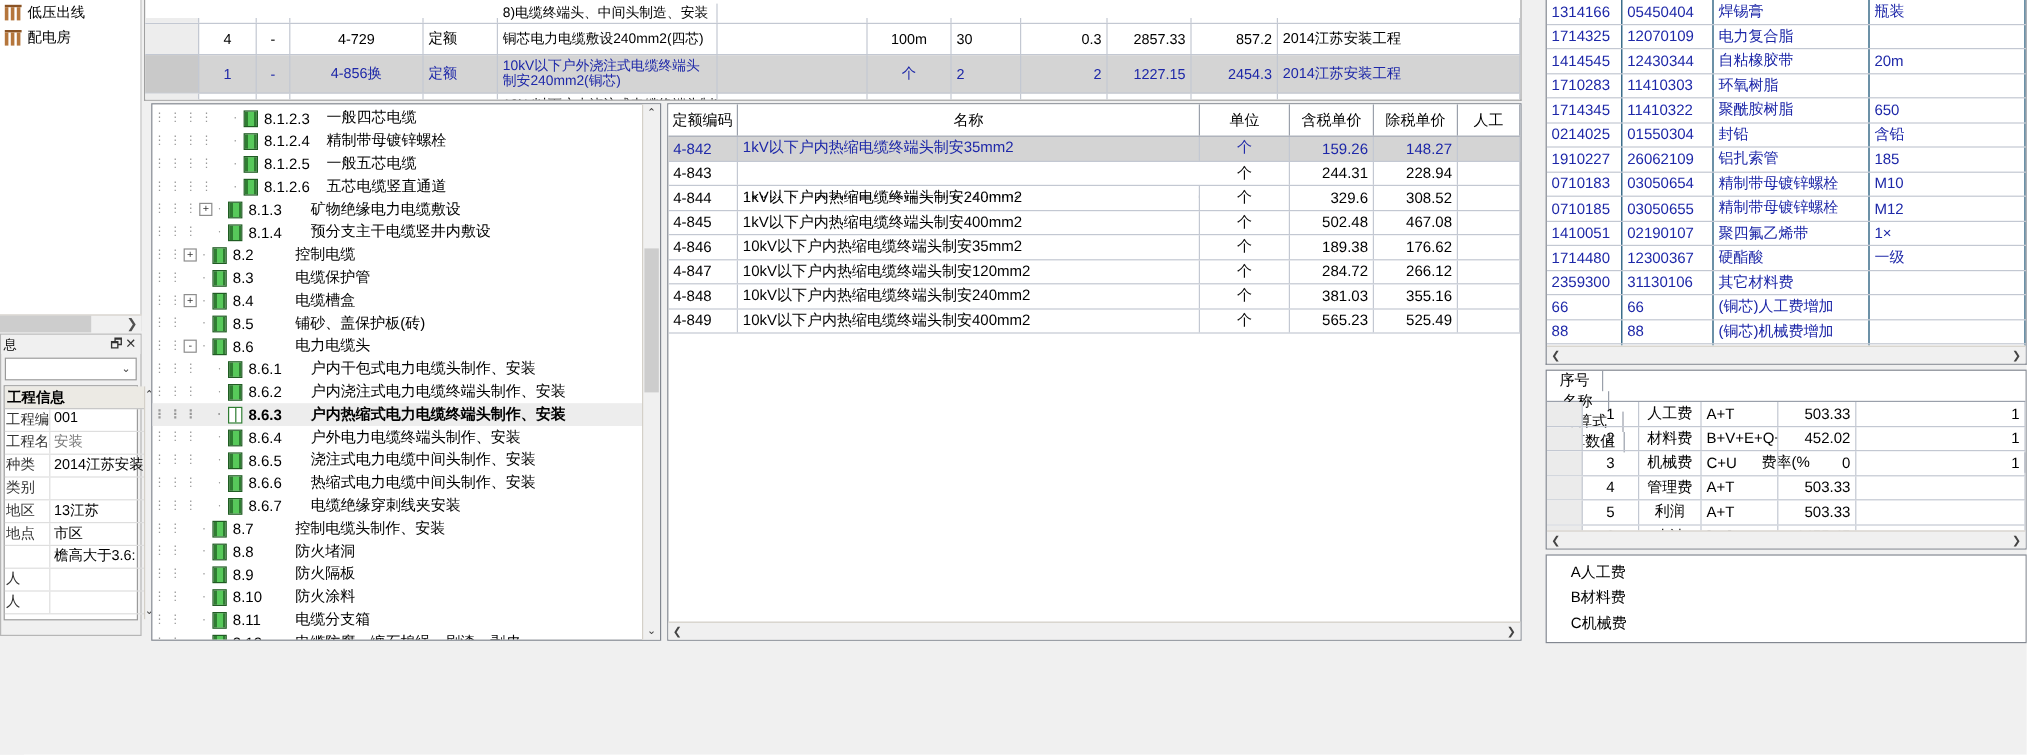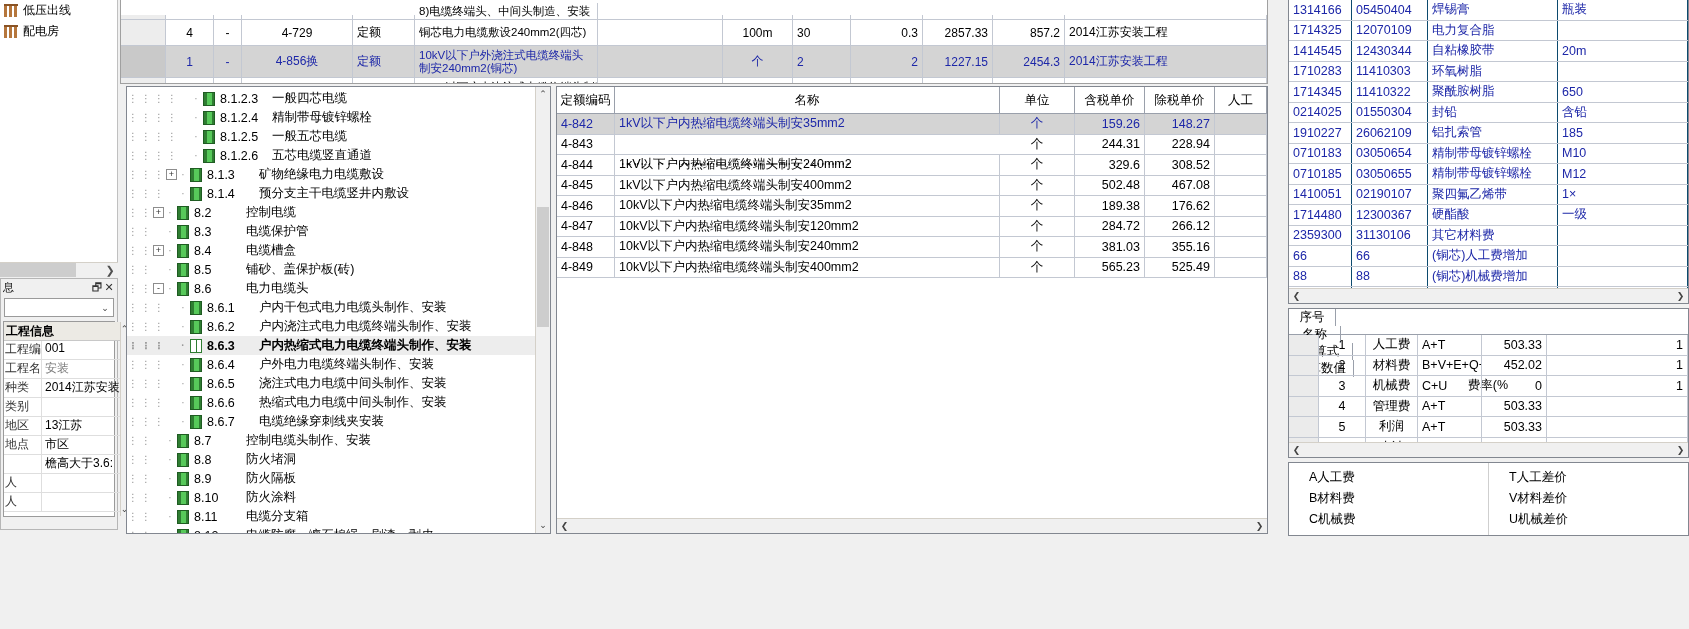--- a/index.html
+++ b/index.html
@@ -781,20 +781,15 @@
       <div class="ar">❯</div>
     </div>
   </div>
 
   <div class="panel" id="legendPanel">
     <div class="legcol">
       <div class="legitem">A人工费</div>
       <div class="legitem">B材料费</div>
       <div class="legitem">C机械费</div>
     </div>
-    <div class="legcol">
-      <div class="legitem">T人工差价</div>
-      <div class="legitem">V材料差价</div>
-      <div class="legitem">U机械差价</div>
-    </div>
   </div>
 
 </div>
 
 </body></html>

